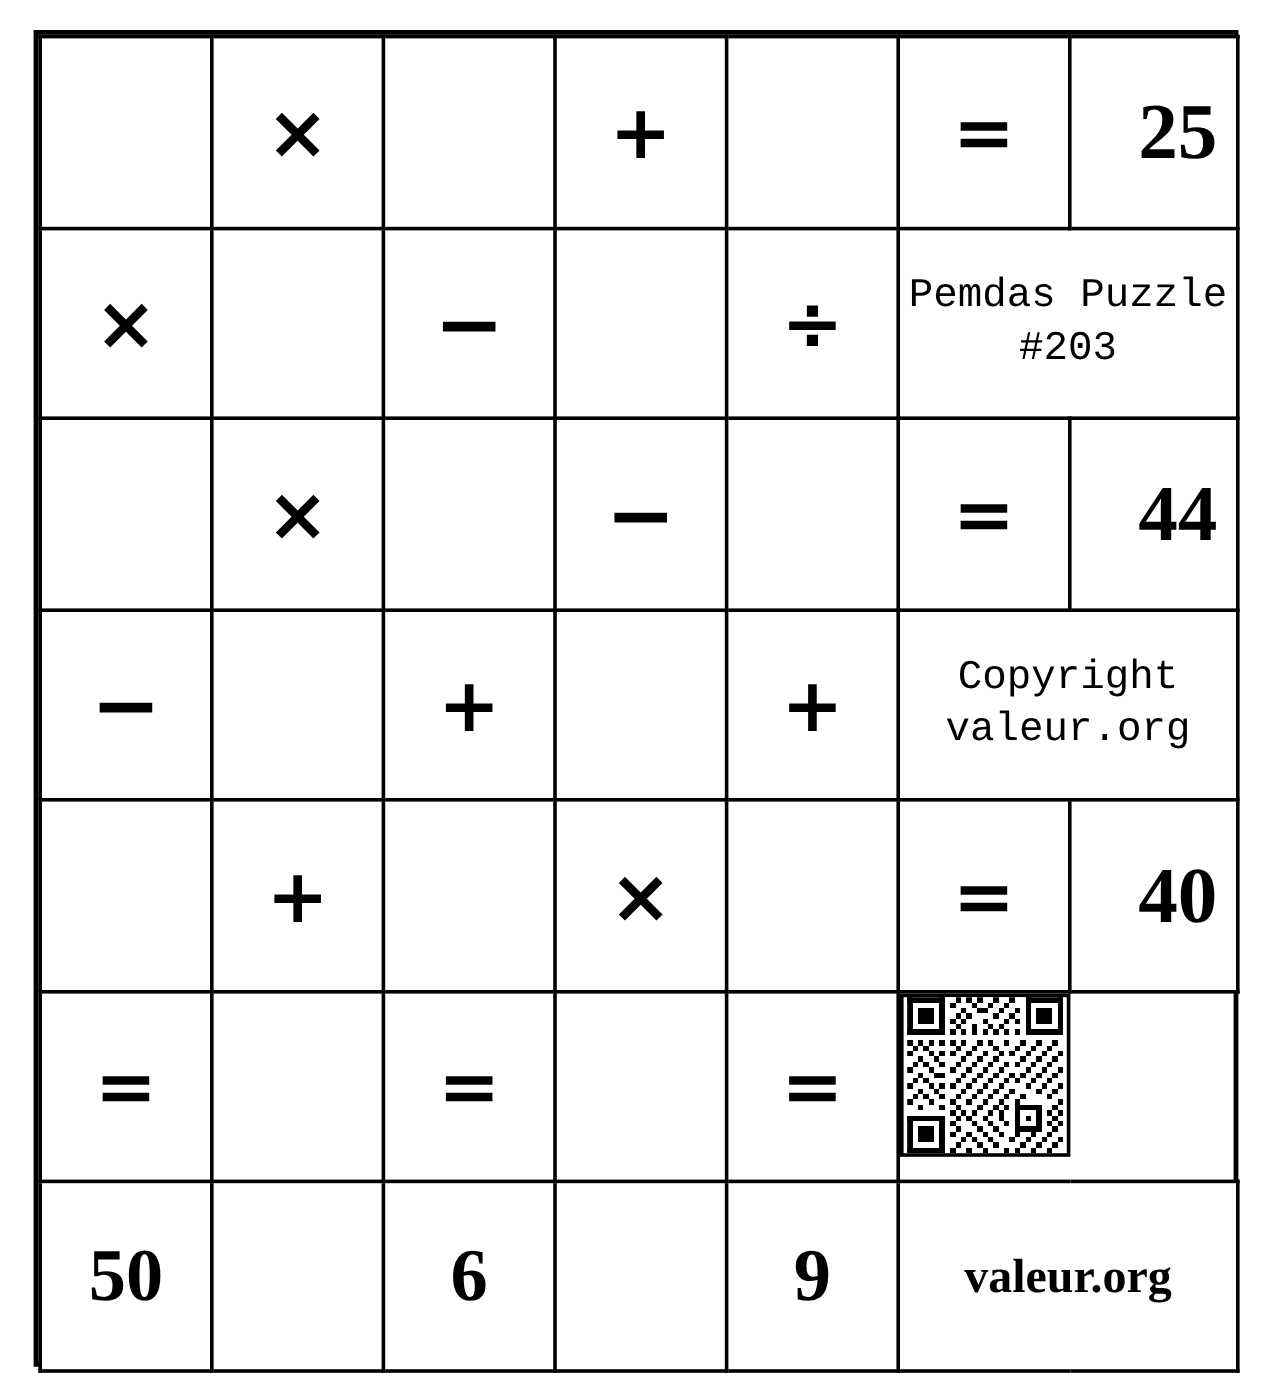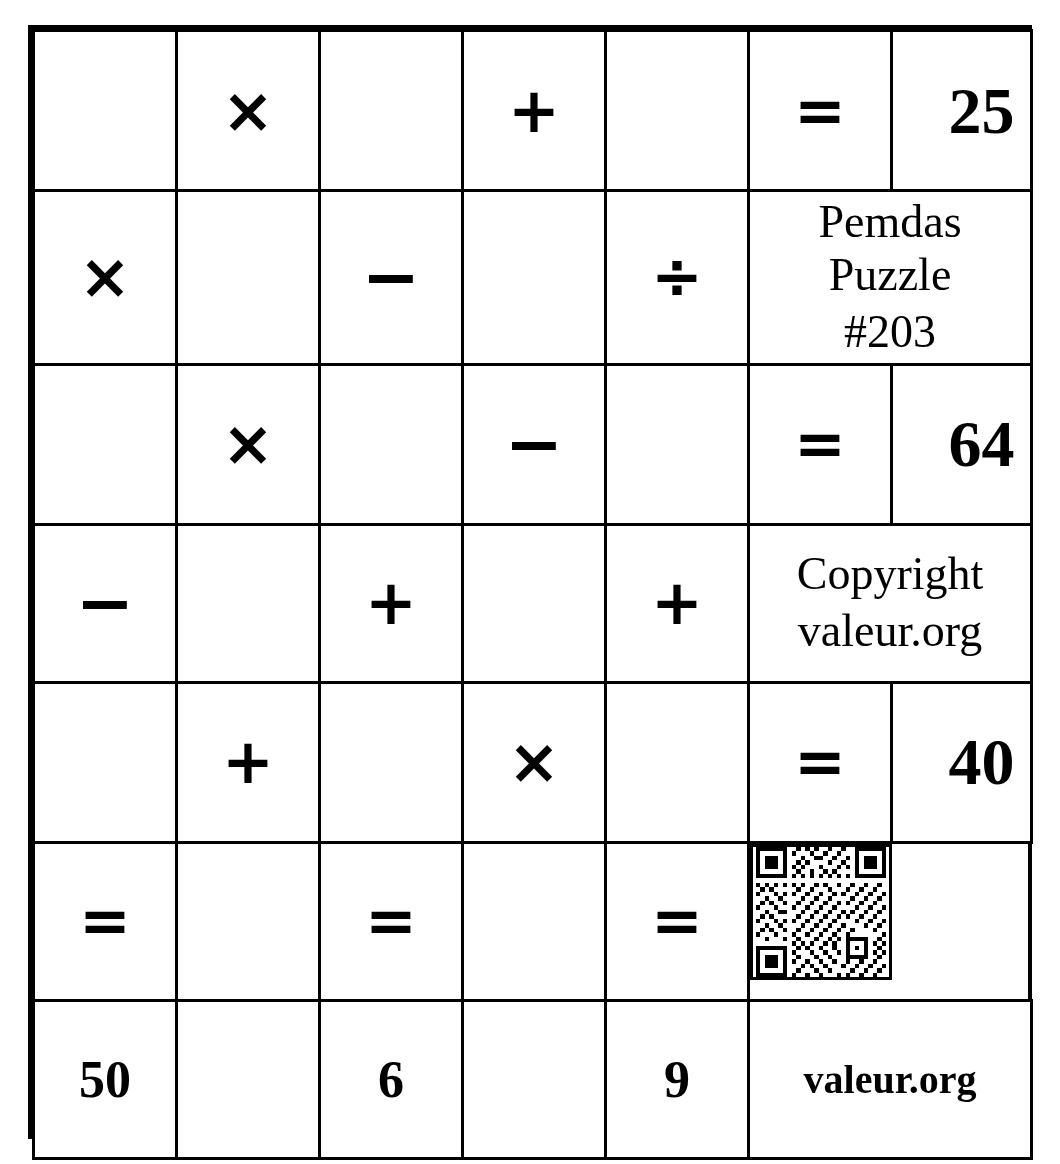--- a/index.html
+++ b/index.html
@@ -70,29 +70,29 @@
     color: #000000;
   }
   .result-num {
     font-size: 66px;
     font-weight: bold;
     font-family: "Liberation Serif", serif;
     color: #000000;
     margin-left: 40px;
   }
   .answer-num {
-    font-size: 52px;
+    font-size: 62px;
     font-weight: bold;
     font-family: "Liberation Serif", serif;
     color: #000000;
   }
   .info-text {
-    font-size: 46px;
+    font-size: 34px;
     line-height: 1.15;
-    font-family: Liberation Serif, serif;
+    font-family: Liberation Mono, monospace;
     color: #000000;
     padding: 4px 6px;
   }
   .brand-text {
     font-size: 40px;
     font-weight: bold;
     font-family: "Liberation Serif", serif;
     color: #000000;
   }
   .qr-holder {
@@ -142,21 +142,21 @@
         </td>
       </tr>
 
       <tr class="r-num">
         <td class="empty"></td>
         <td><span class="op-sym">×</span></td>
         <td class="empty"></td>
         <td><span class="op-sym minus">−</span></td>
         <td class="empty"></td>
         <td><span class="eq-sym">=</span></td>
-        <td><span class="result-num">64</span></td>
+        <td><span class="result-num">44</span></td>
       </tr>
 
       <tr class="r-op">
         <td><span class="op-sym minus">−</span></td>
         <td class="shaded"></td>
         <td><span class="op-sym">+</span></td>
         <td class="shaded"></td>
         <td><span class="op-sym">+</span></td>
         <td class="shaded" colspan="2">
           <div class="info-text">Copyright</div>

